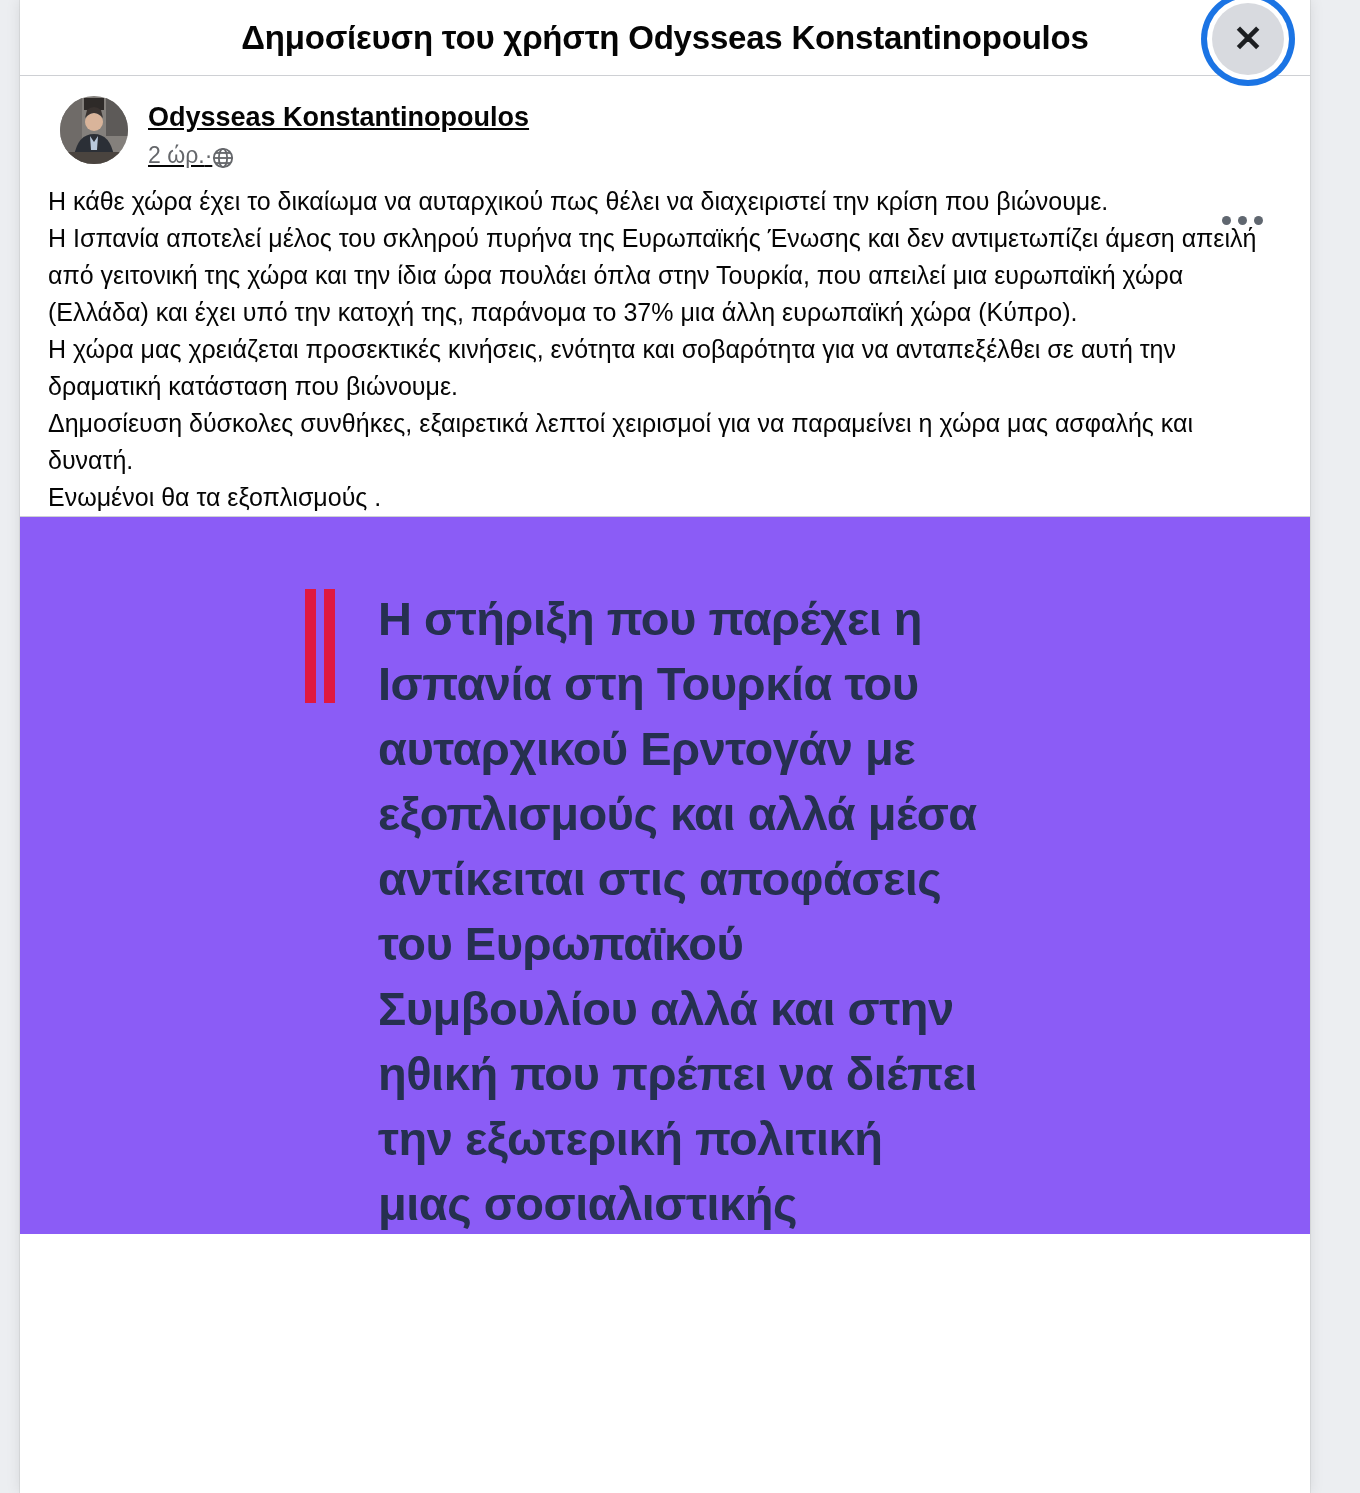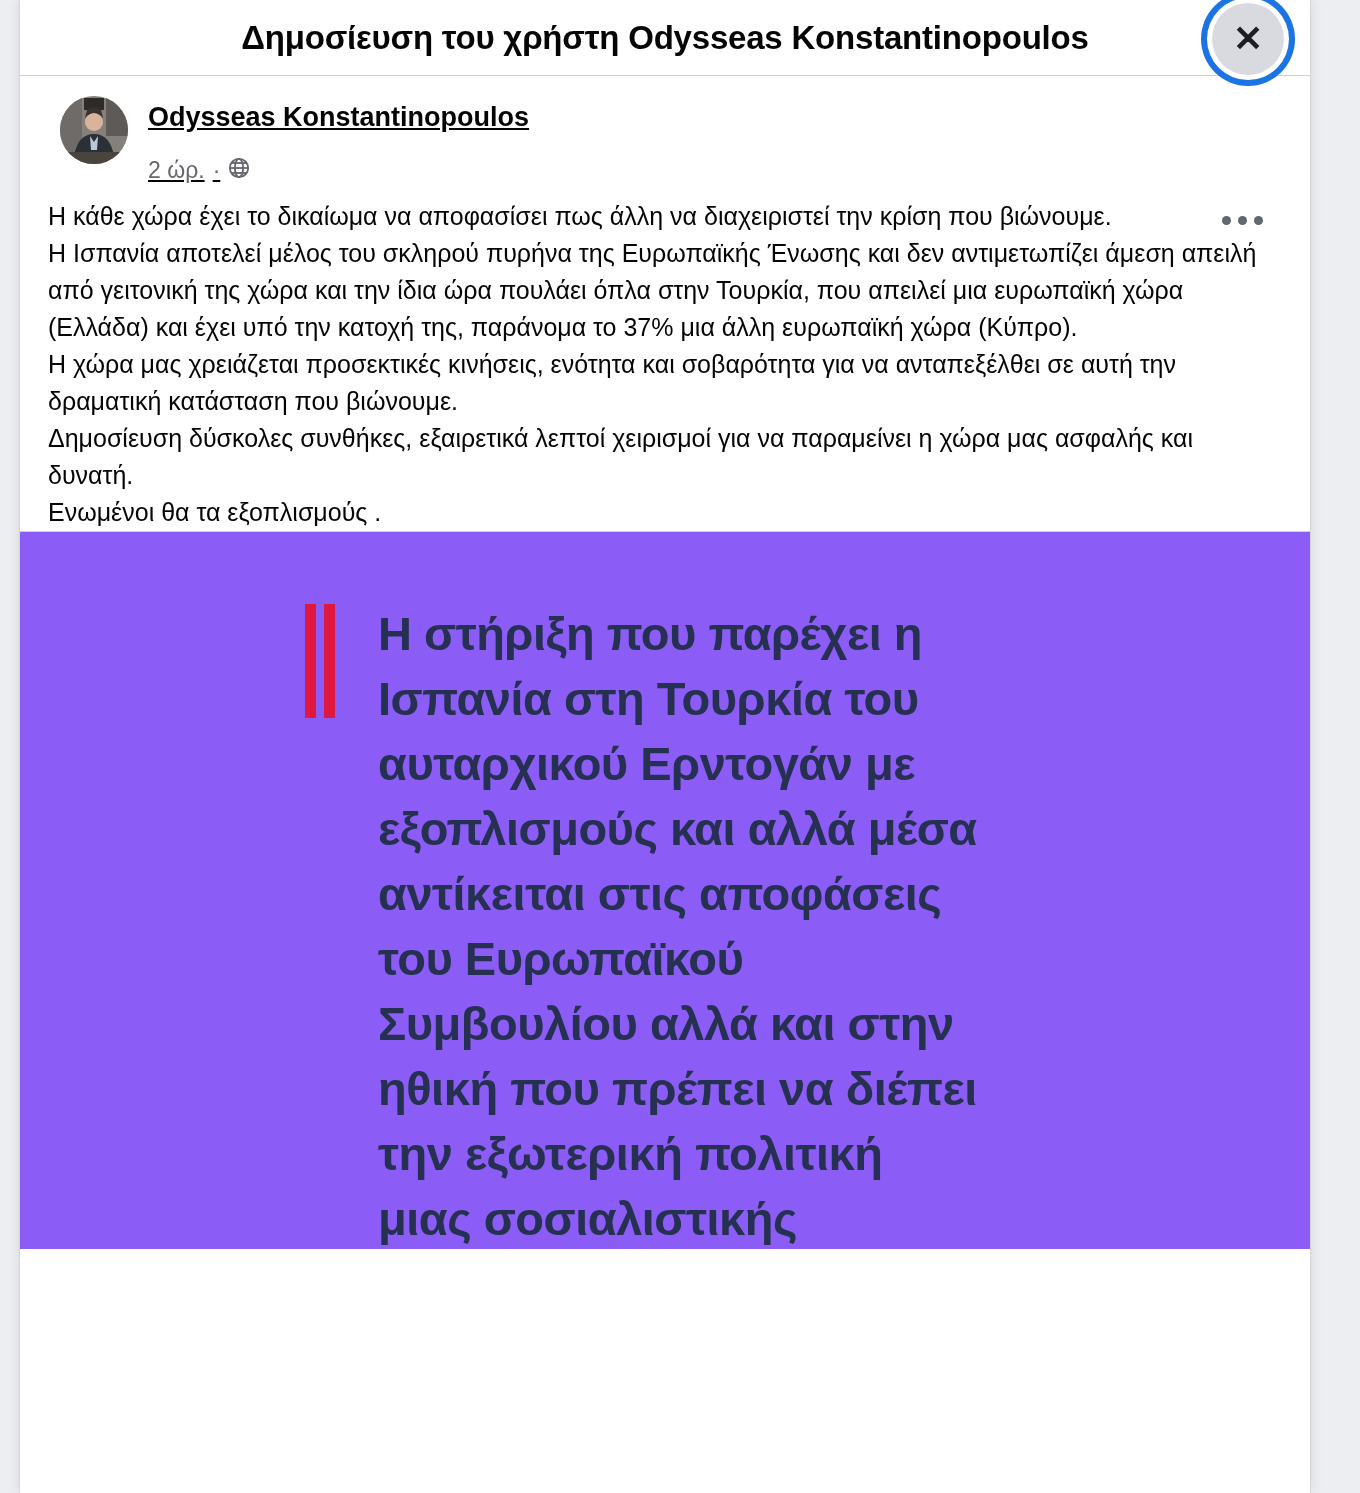--- a/index.html
+++ b/index.html
@@ -76,22 +76,22 @@
   }
   .avatar svg{display:block;width:100%;height:100%;}
   .author-block{margin-left:20px;padding-top:6px;}
   .author-name{
     font-size:27px;
     font-weight:700;
     color:var(--text-primary);
     cursor:pointer;
   }
   .post-meta{
-    margin-top:24px;
-    display:flex;align-items:flex-start;gap:8px;
+    margin-top:9px;
+    display:flex;align-items:flex-end;gap:0;
     font-size:23px;
     color:var(--text-secondary);
   }
   .globe{display:inline-flex;align-items:center;}
   .globe svg{width:22px;height:22px;}
   .menu-btn{
     position:absolute;
     right:37px;top:130px;
     background:none;border:none;cursor:pointer;
     display:flex;gap:7px;padding:10px;
@@ -184,21 +184,21 @@
       </div>
     </div>
     <button class="menu-btn">
       <i></i>
         <i></i>
         <i></i>
     </button>
   </div>
 
   <div class="post-text">
-    <div>Η κάθε χώρα έχει το δικαίωμα να αποφασίσει πως άλλη να διαχειριστεί την κρίση που βιώνουμε.</div>
+    <div>Η κάθε χώρα έχει το δικαίωμα να αυταρχικού πως θέλει να διαχειριστεί την κρίση που βιώνουμε.</div>
     <div>Η Ισπανία αποτελεί μέλος του σκληρού πυρήνα της Ευρωπαϊκής Ένωσης και δεν αντιμετωπίζει άμεση απειλή από γειτονική της χώρα και την ίδια ώρα πουλάει όπλα στην Τουρκία, που απειλεί μια ευρωπαϊκή χώρα (Ελλάδα) και έχει υπό την κατοχή της, παράνομα το 37% μια άλλη ευρωπαϊκή χώρα (Κύπρο).</div>
     <div>Η χώρα μας χρειάζεται προσεκτικές κινήσεις, ενότητα και σοβαρότητα για να ανταπεξέλθει σε αυτή την δραματική κατάσταση που βιώνουμε.</div>
     <div>Δημοσίευση δύσκολες συνθήκες, εξαιρετικά λεπτοί χειρισμοί για να παραμείνει η χώρα μας ασφαλής και δυνατή.</div>
     <div>Ενωμένοι θα τα εξοπλισμούς .</div>
   </div>
 
   <div class="attachment">
     <div class="quote">
       <div class="quote-bars">
         <i></i>

